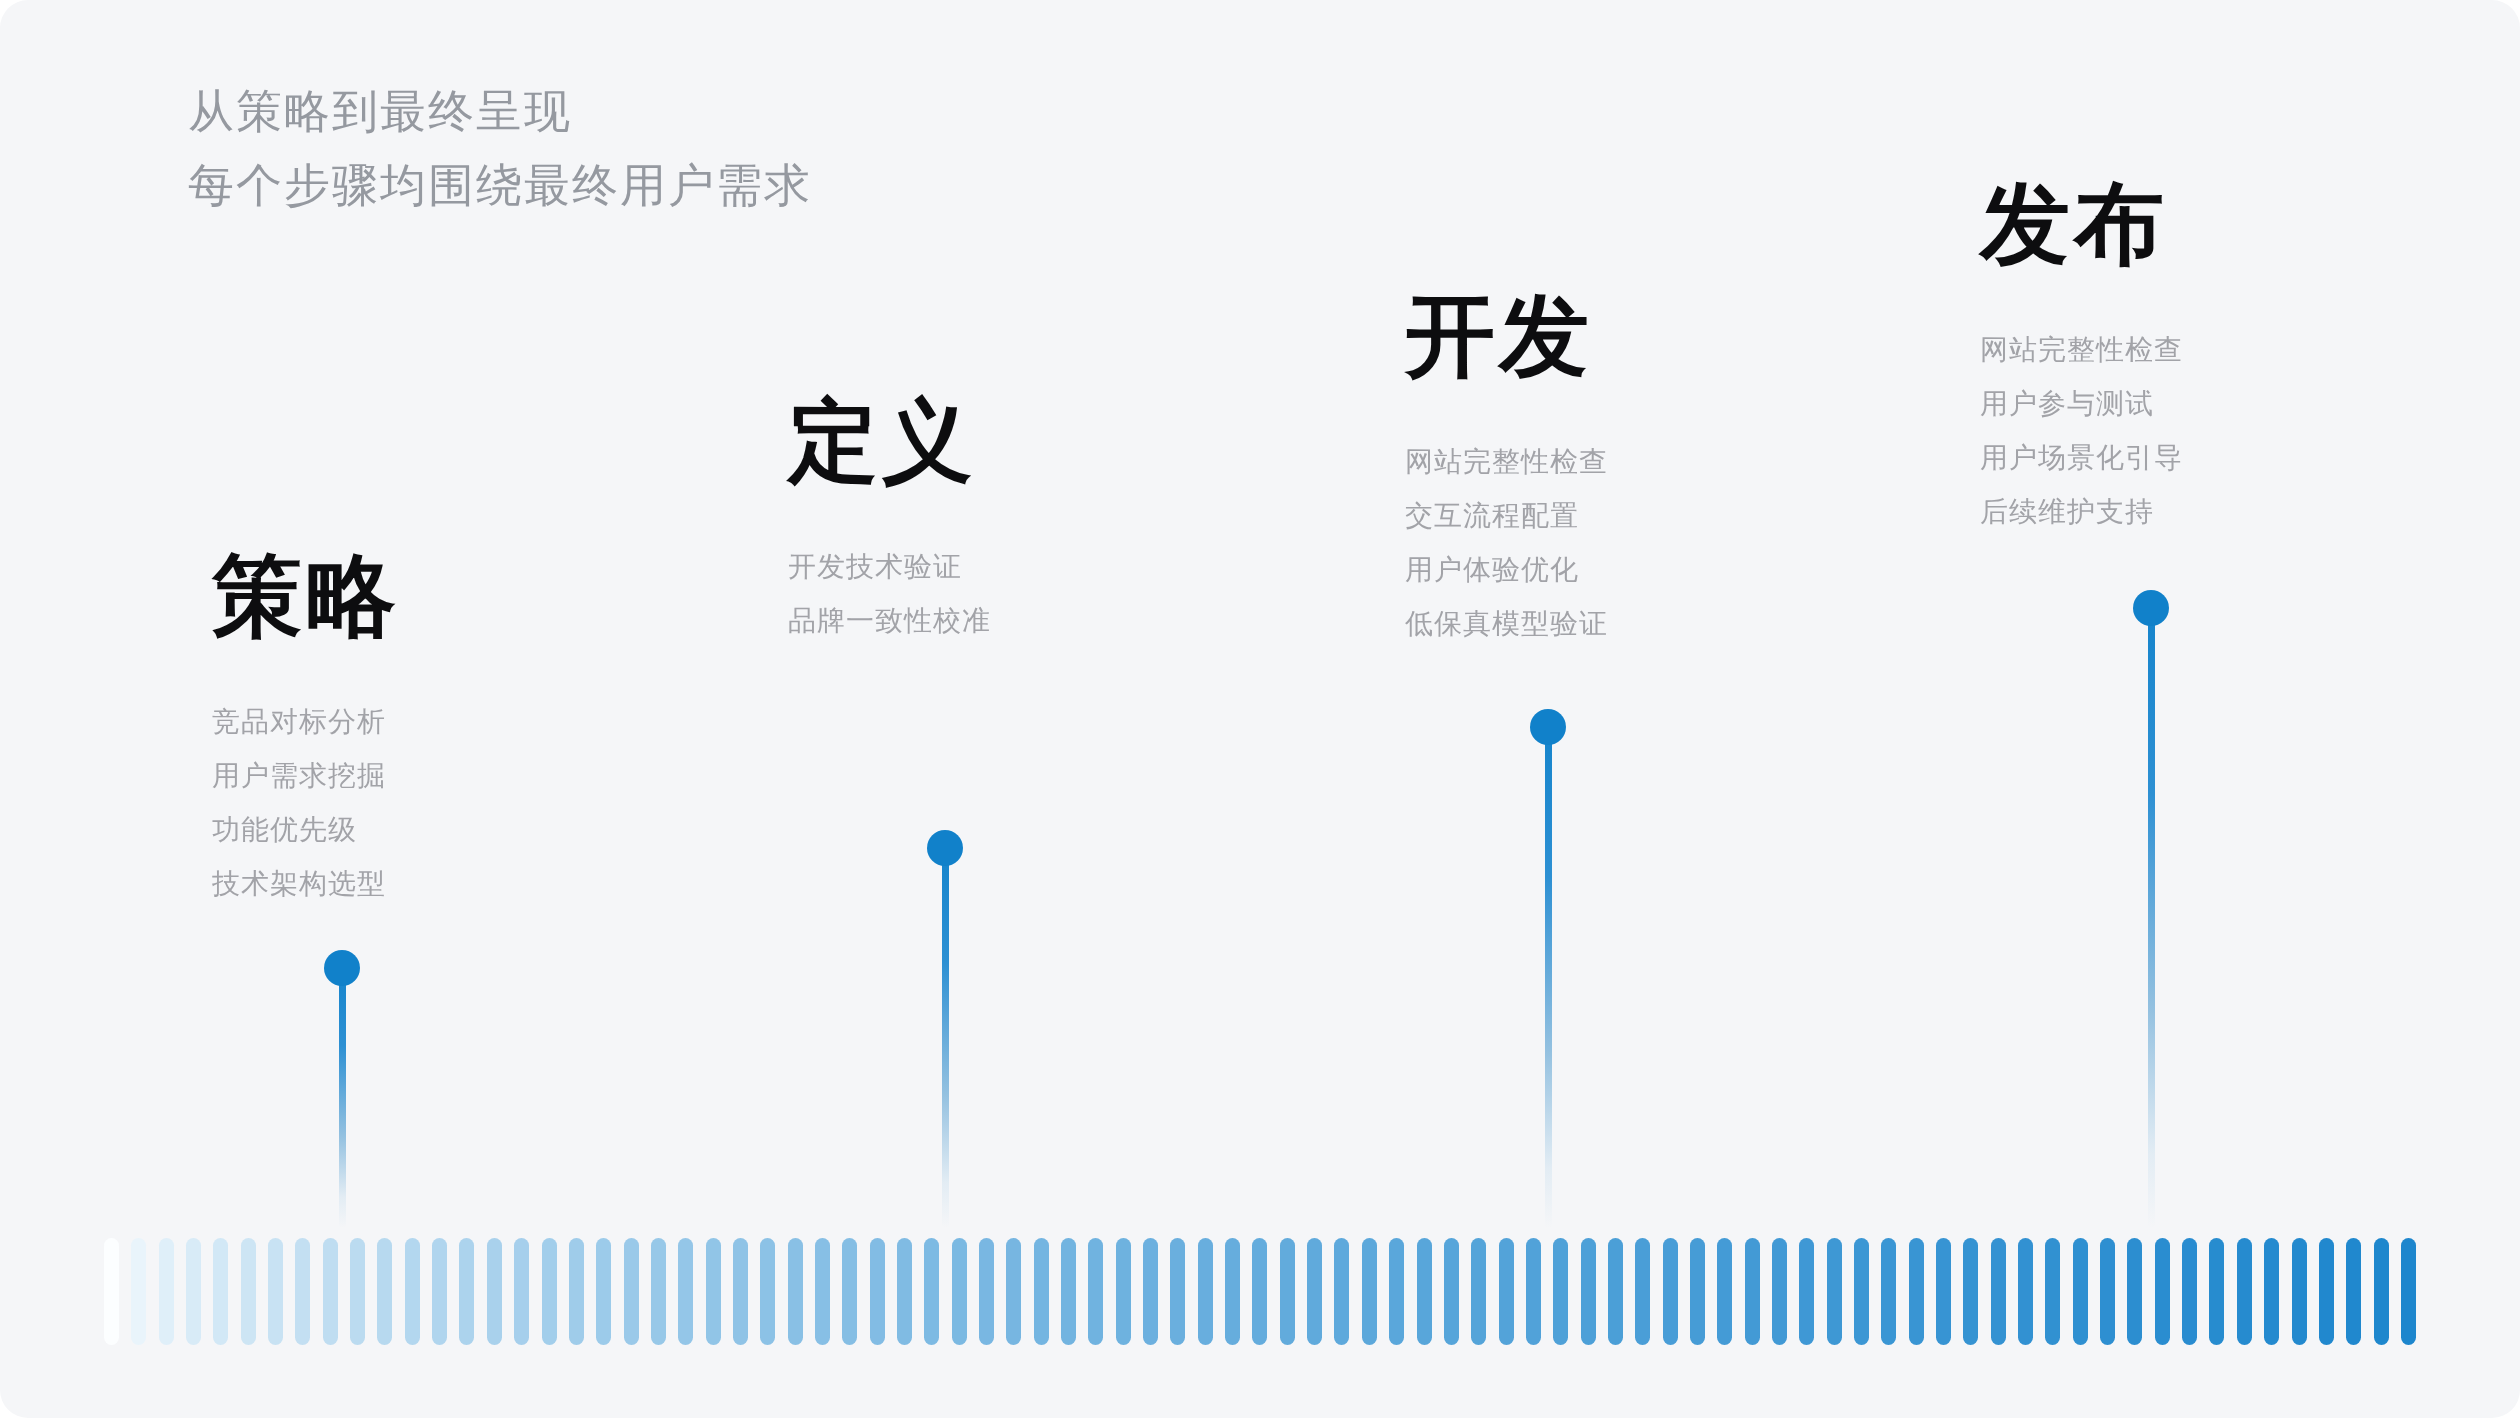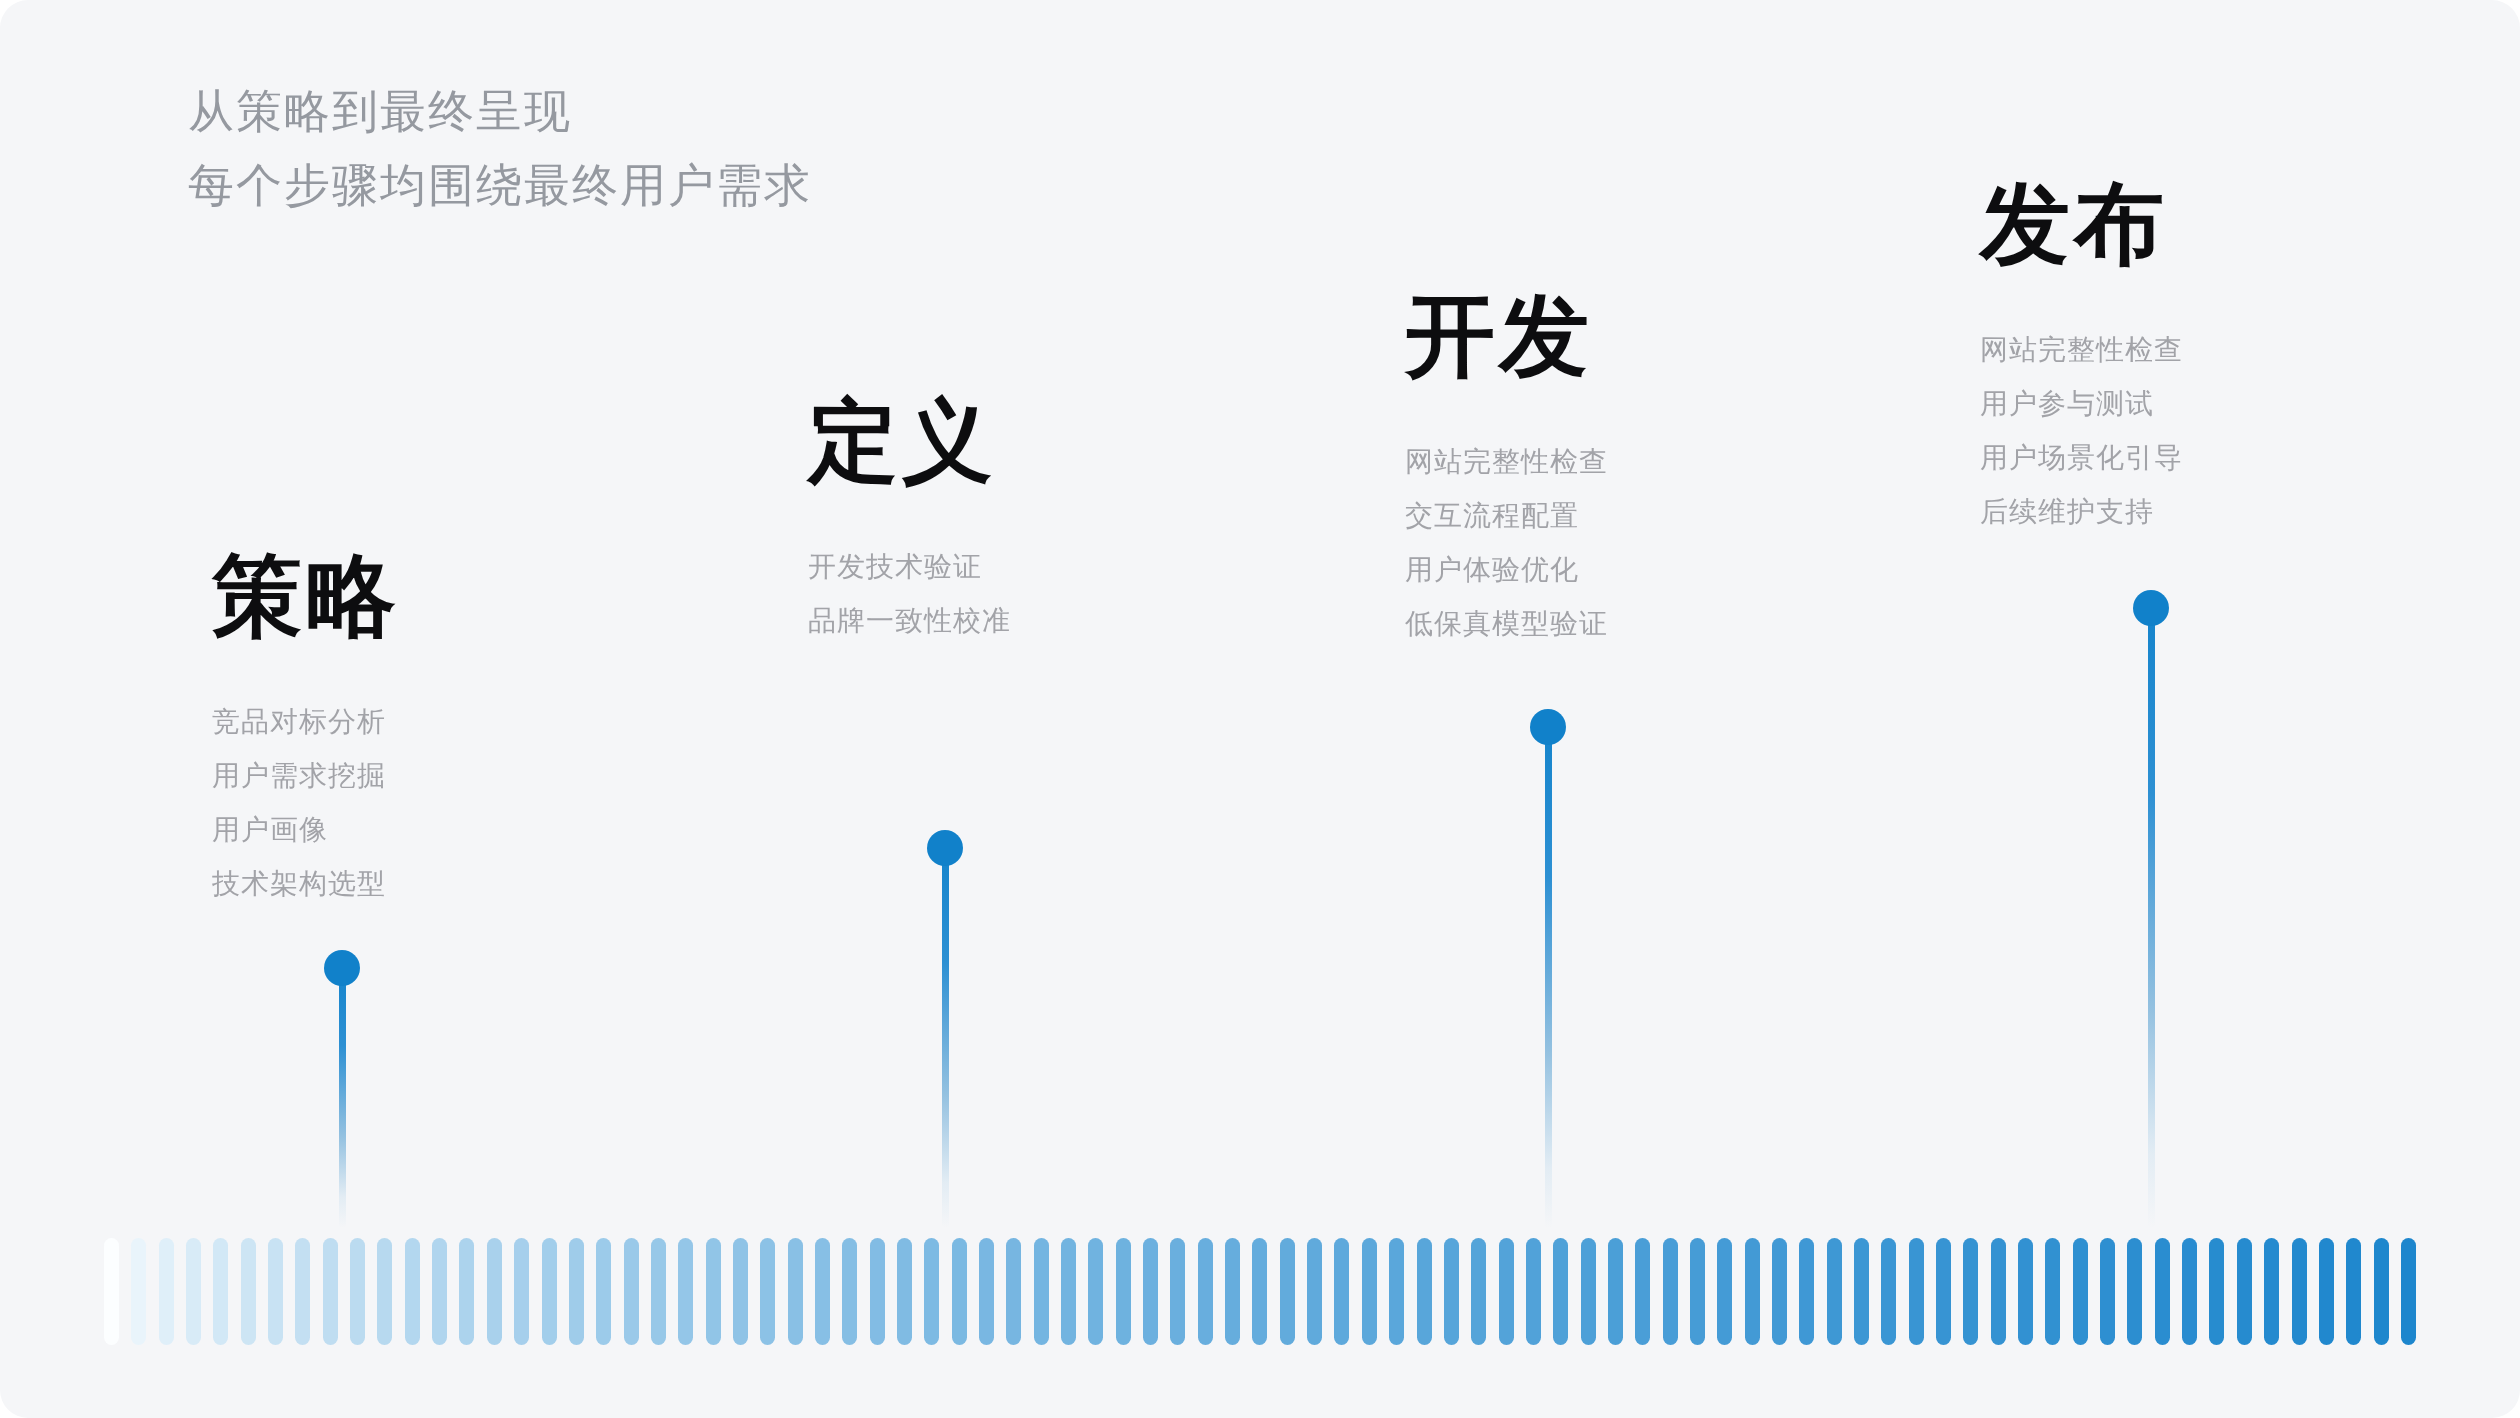--- a/index.html
+++ b/index.html
@@ -50,21 +50,21 @@
     padding: 0;
   }
   .stage ul li {
     font-size: 28px;
     line-height: 54px;
     color: #a2a3a8;
     letter-spacing: 1px;
     white-space: nowrap;
   }
   .stage-1 { left: 212px;  top: 549px; }
-  .stage-2 { left: 808px;  top: 394px; }
+  .stage-2 { left: 788px;  top: 394px; }
   .stage-3 { left: 1405px; top: 289px; }
   .stage-4 { left: 1980px; top: 177px; }
 
   
   .dot {
     position: absolute;
     width: 36px;
     height: 36px;
     border-radius: 50%;
     background: #1181ca;
@@ -116,21 +116,21 @@
   <div class="header">
     <div>从策略到最终呈现</div>
     <div>每个步骤均围绕最终用户需求</div>
   </div>
 
   <div class="stage stage-1">
     <h2>策略</h2>
     <ul>
       <li>竞品对标分析</li>
       <li>用户需求挖掘</li>
-      <li>用户画像</li>
+      <li>功能优先级</li>
       <li>技术架构选型</li>
     </ul>
   </div>
 
   <div class="stage stage-2">
     <h2>定义</h2>
     <ul>
       <li>开发技术验证</li>
       <li>品牌一致性校准</li>
     </ul>

